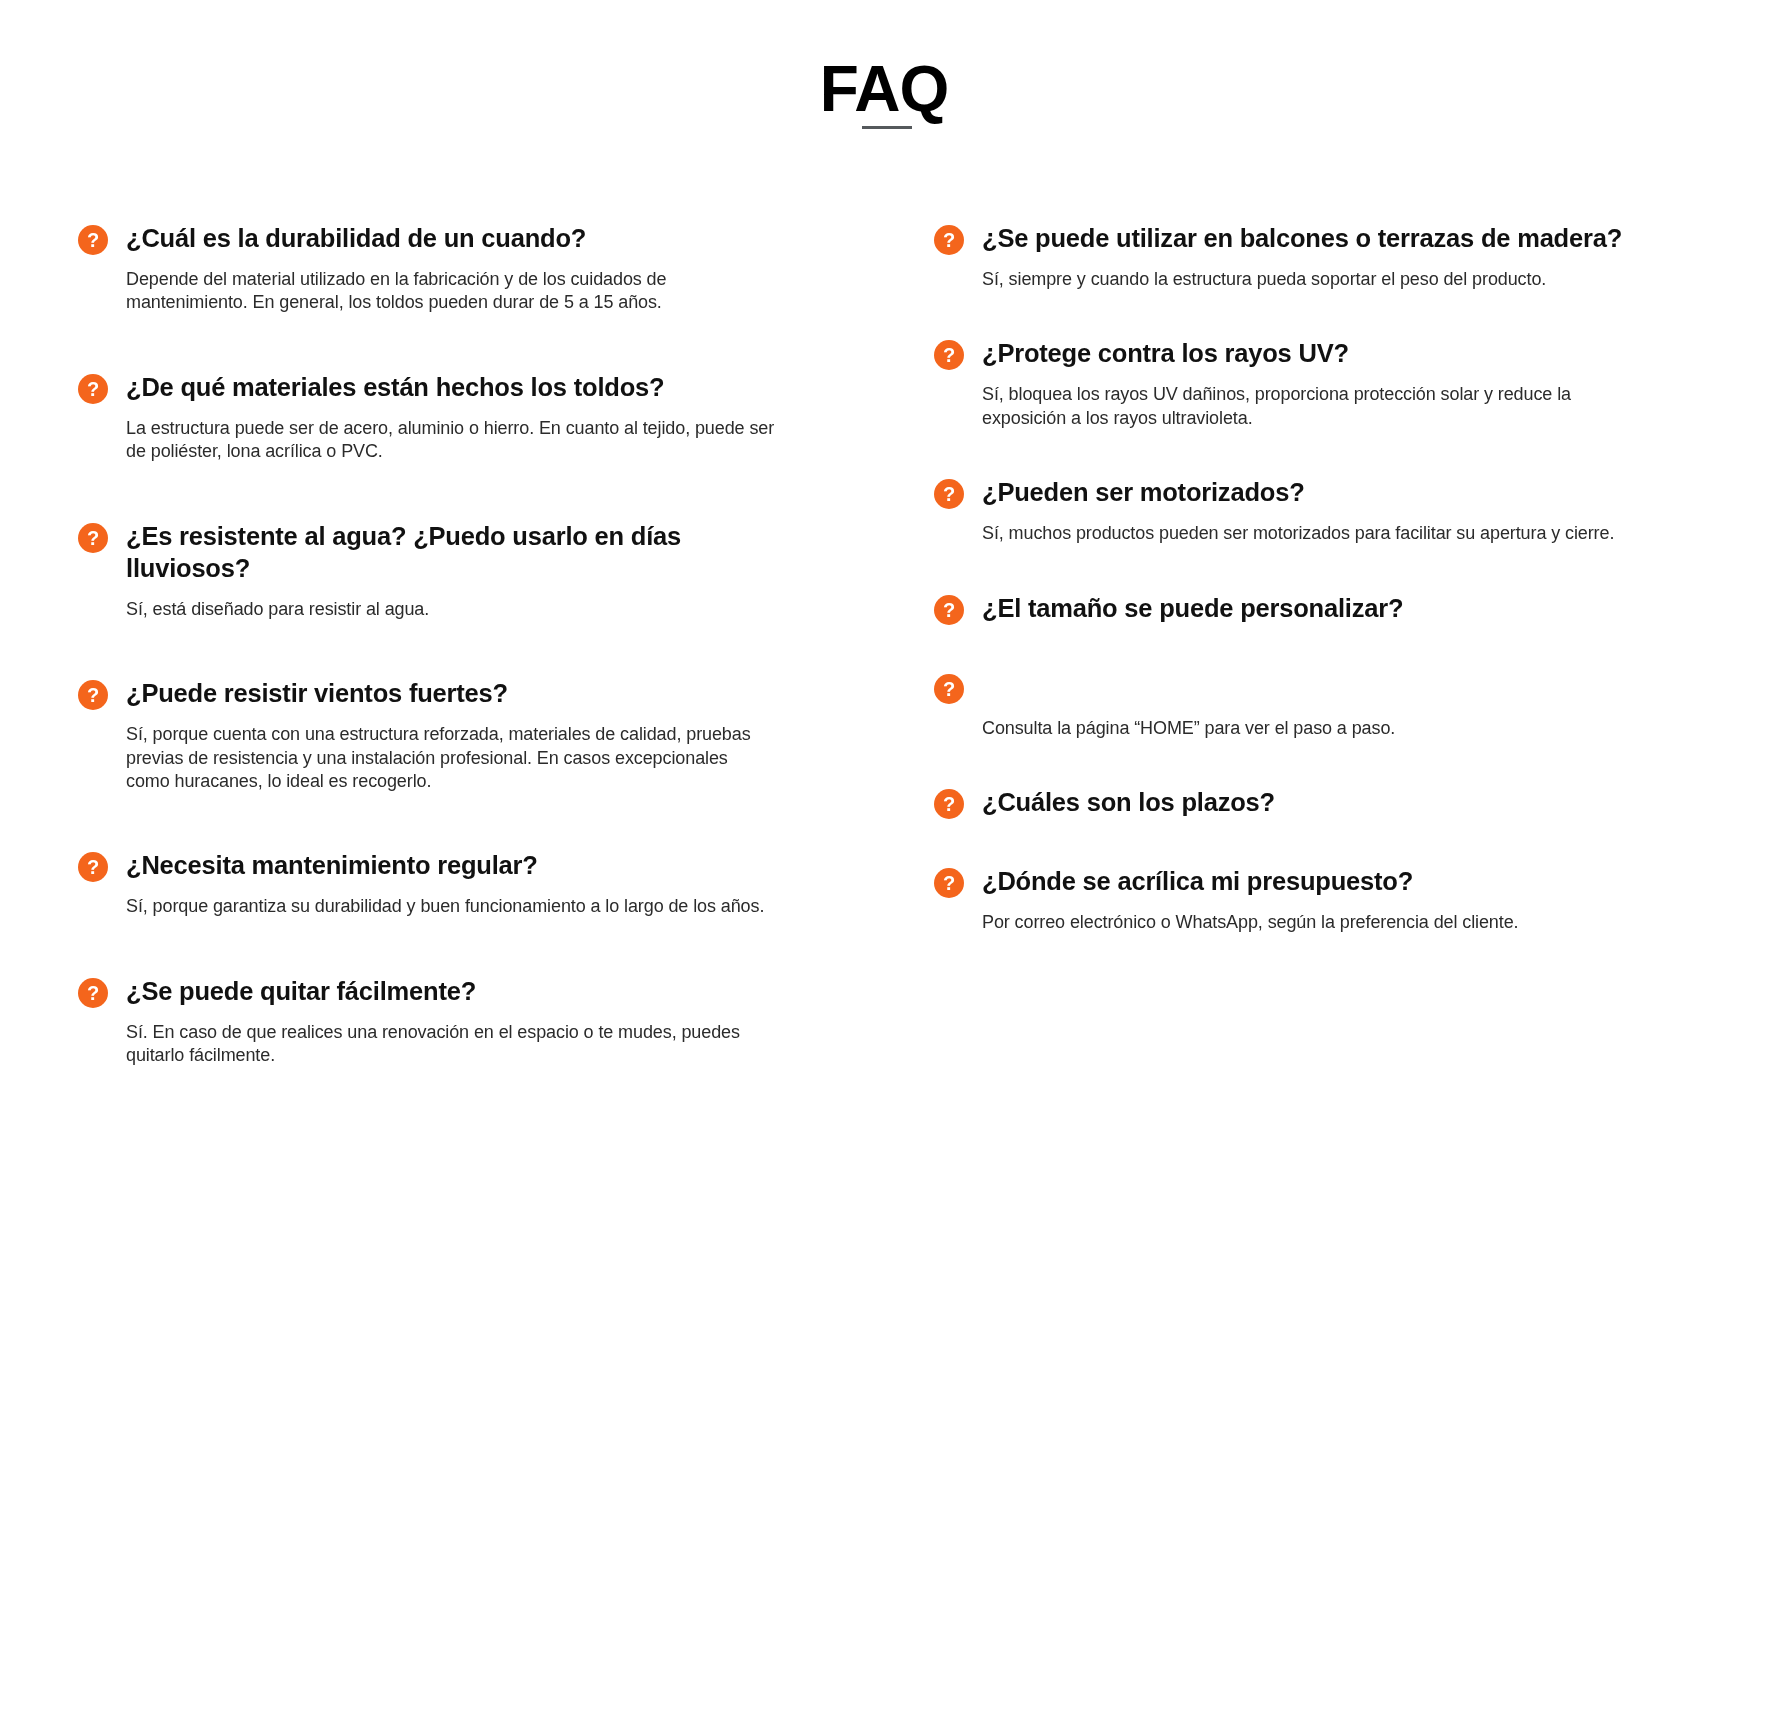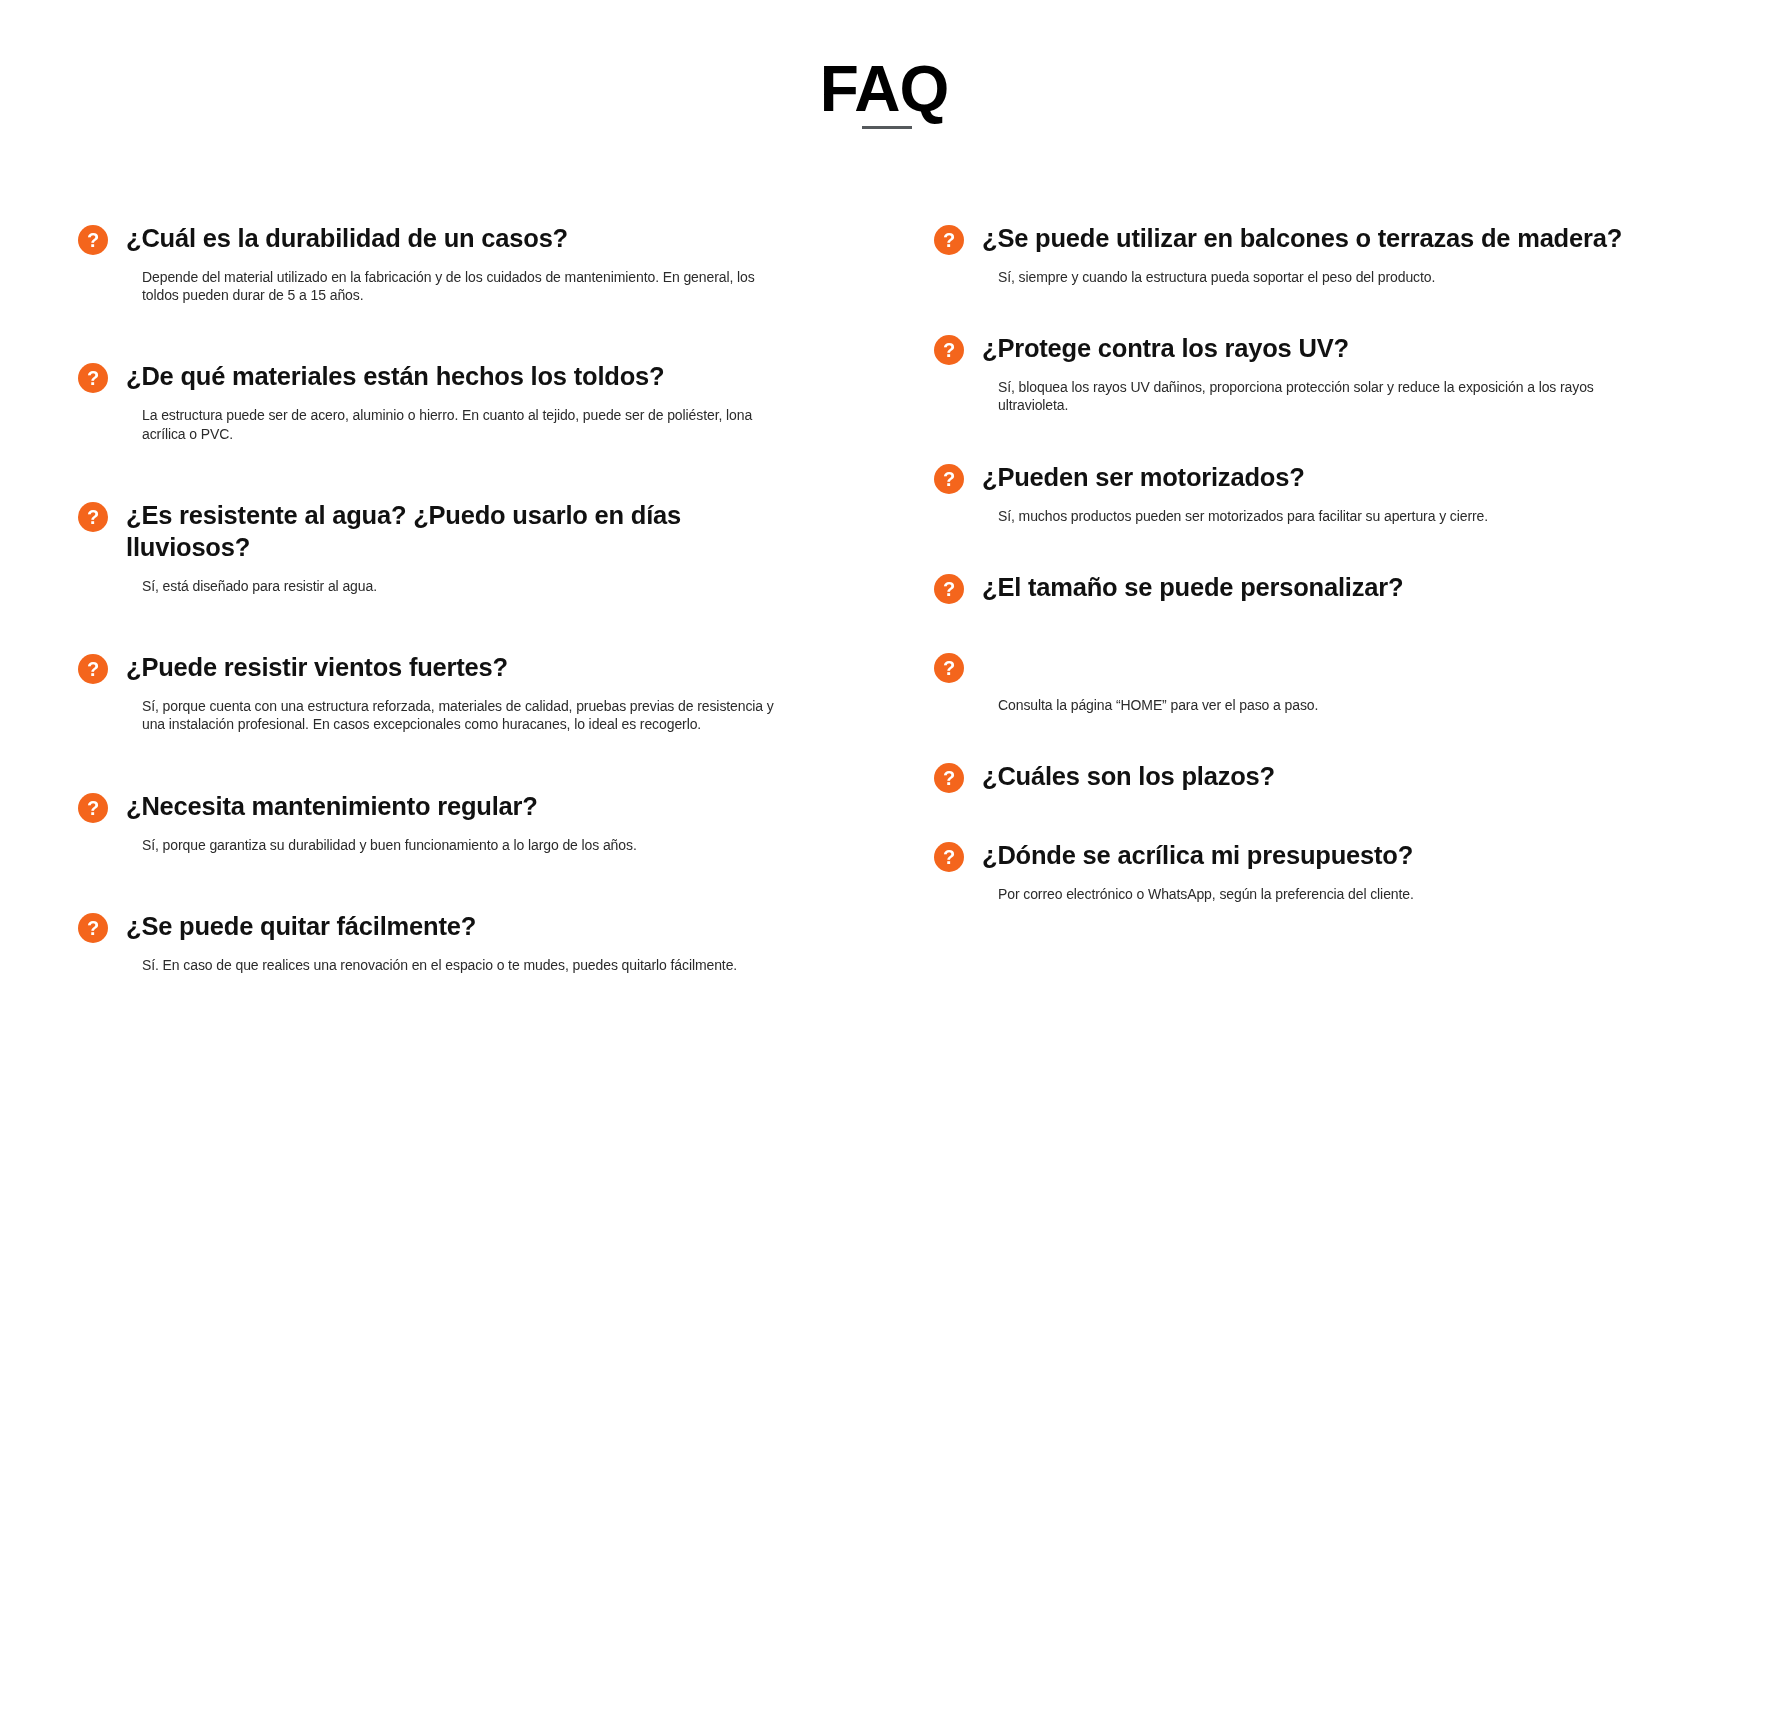--- a/index.html
+++ b/index.html
@@ -98,24 +98,24 @@
     font-family: "Liberation Sans", sans-serif;
     font-weight: bold;
     font-size: 25.5px;
     line-height: 1.28;
     color: #111111;
     letter-spacing: -0.2px;
     max-width: 660px;
   }
   .a-text {
     margin-top: 13px;
-    margin-left: 64px;
+    margin-left: 48px;
     font-family: "Liberation Sans", sans-serif;
     font-weight: normal;
-    font-size: 14px;
+    font-size: 18px;
     line-height: 1.30;
     color: #2b2b2b;
     letter-spacing: -0.1px;
     max-width: 650px;
     white-space: pre-line;
   }
   .a-text b { font-weight: bold; color: #111111; }
 
   
   .col.left .faq-item { margin-bottom: 56px; }
@@ -131,21 +131,21 @@
       <span>FAQ</span>
       <span class="title-underline"></span>
     </div>
   </div>
 
   <div class="columns">
     <div class="col left" id="col-left">
         <div class="faq-item">
           <div class="faq-head">
             <span class="q-icon">?</span>
-            <div class="q-text">¿Cuál es la durabilidad de un casos?</div>
+            <div class="q-text">¿Cuál es la durabilidad de un cuando?</div>
           </div>
           <div class="a-text">Depende del material utilizado en la fabricación y de los cuidados de mantenimiento. En general, los toldos pueden durar de 5 a 15 años.</div>
         </div>
         <div class="faq-item">
           <div class="faq-head">
             <span class="q-icon">?</span>
             <div class="q-text">¿De qué materiales están hechos los toldos?</div>
           </div>
           <div class="a-text">La estructura puede ser de acero, aluminio o hierro. En cuanto al tejido, puede ser de poliéster, lona acrílica o PVC.</div>
         </div>

